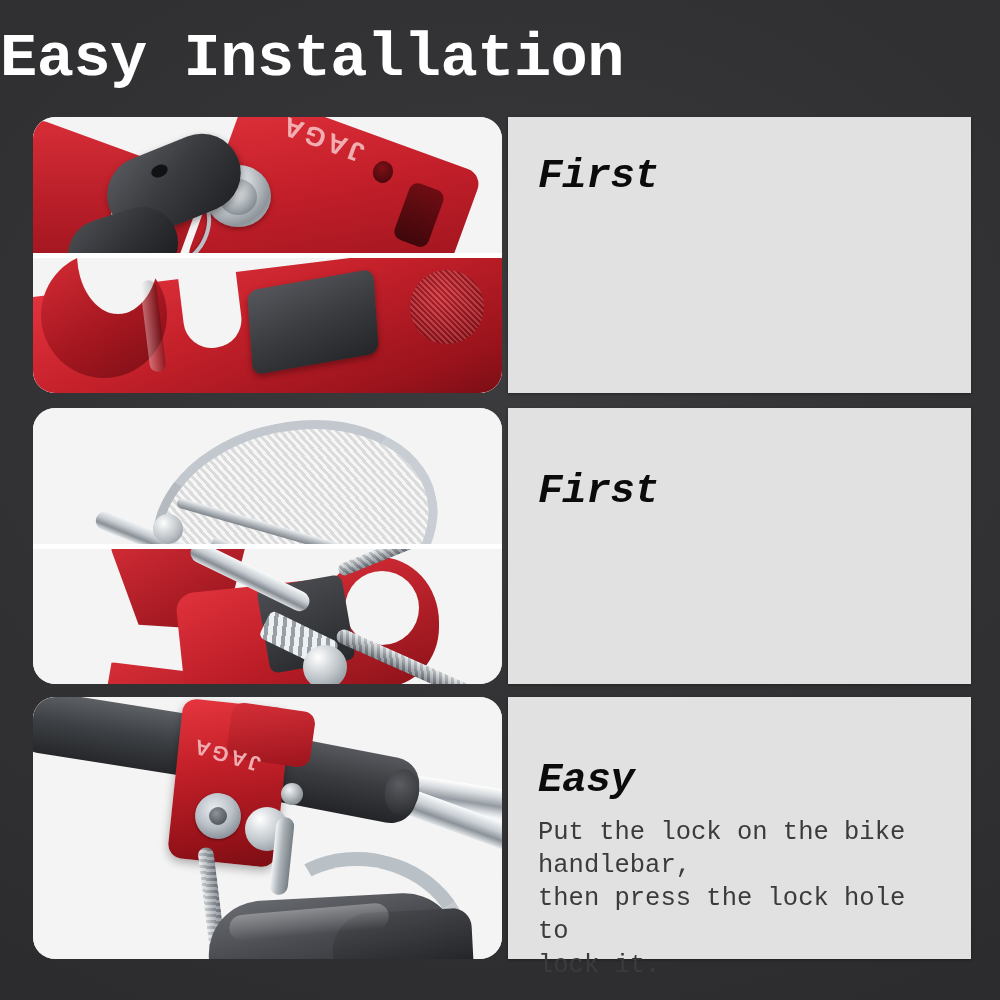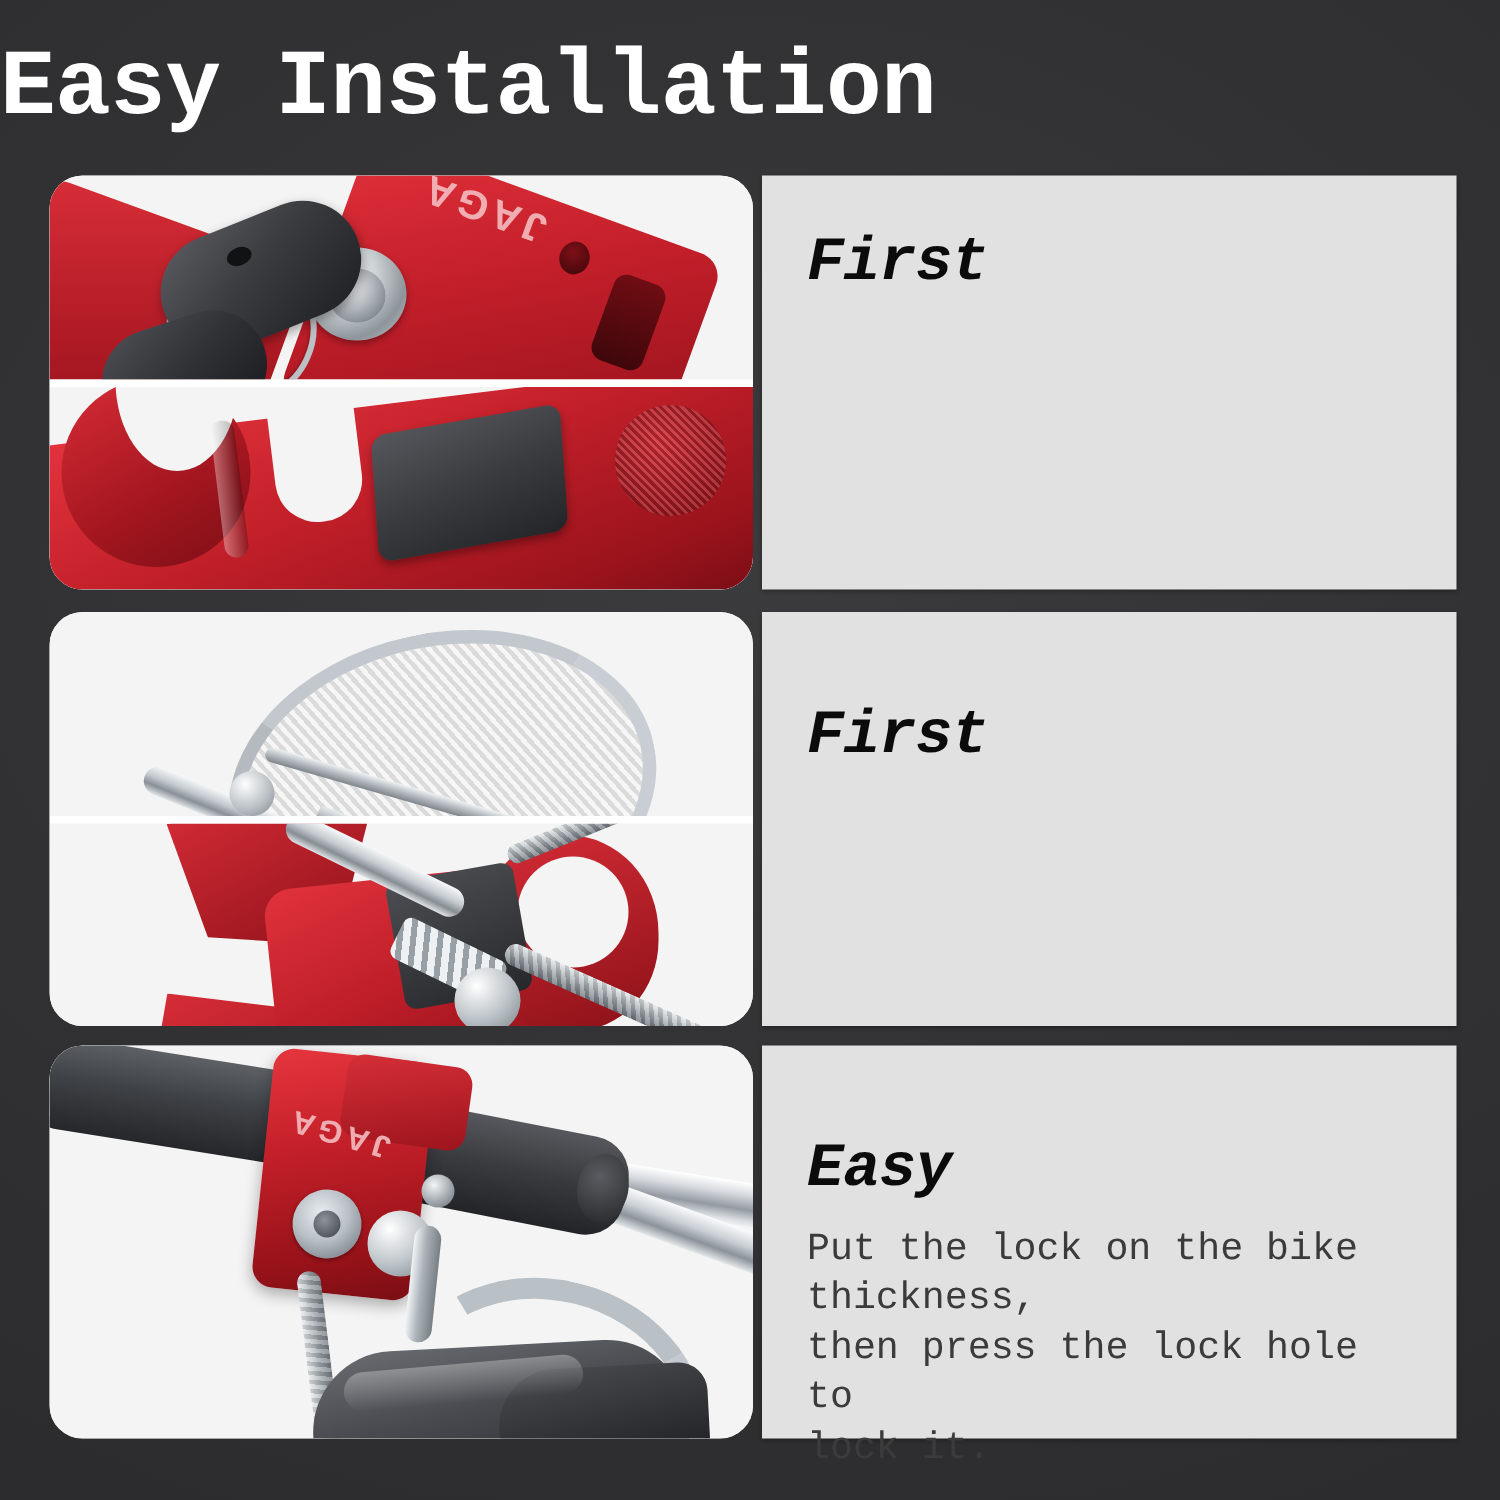--- a/index.html
+++ b/index.html
@@ -464,20 +464,20 @@
           <div class="p3-helmet-vis"></div>
 
           <div class="p3-hi"></div>
         </div>
       </div>
     </div>
 
     <div class="text-panel tp-3">
       <div class="text-inner">
         <div class="heading">Easy</div>
-        <div class="body-text">Put the lock on the bike thickness,
+        <div class="body-text">Put the lock on the bike handlebar,
 then press the lock hole to
 lock it.</div>
       </div>
     </div>
   </div>
 
 </div>
 
 </body></html>

